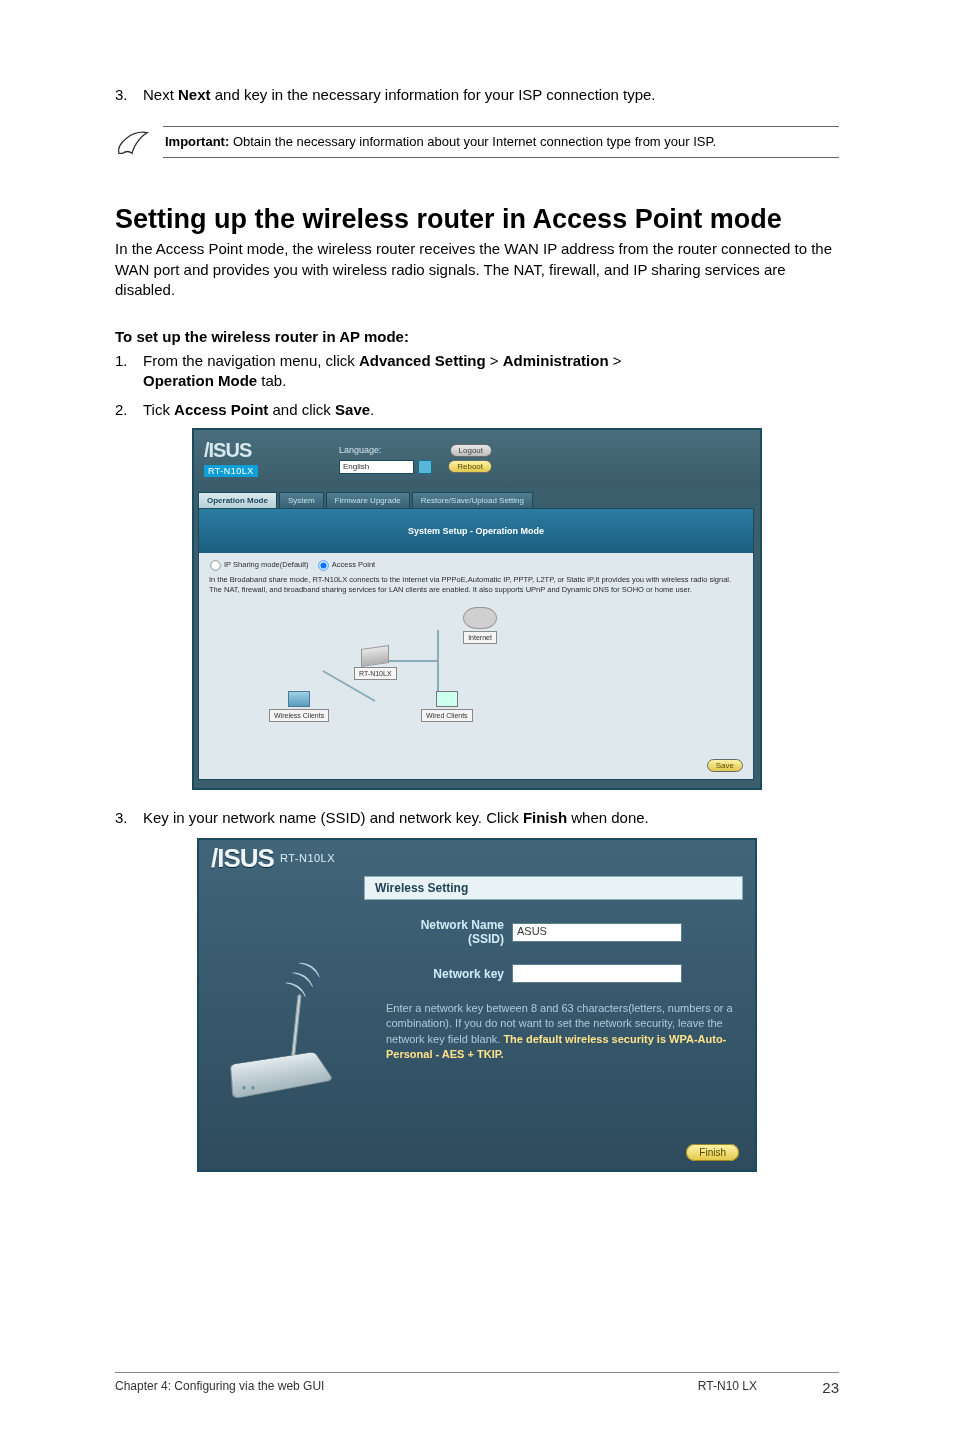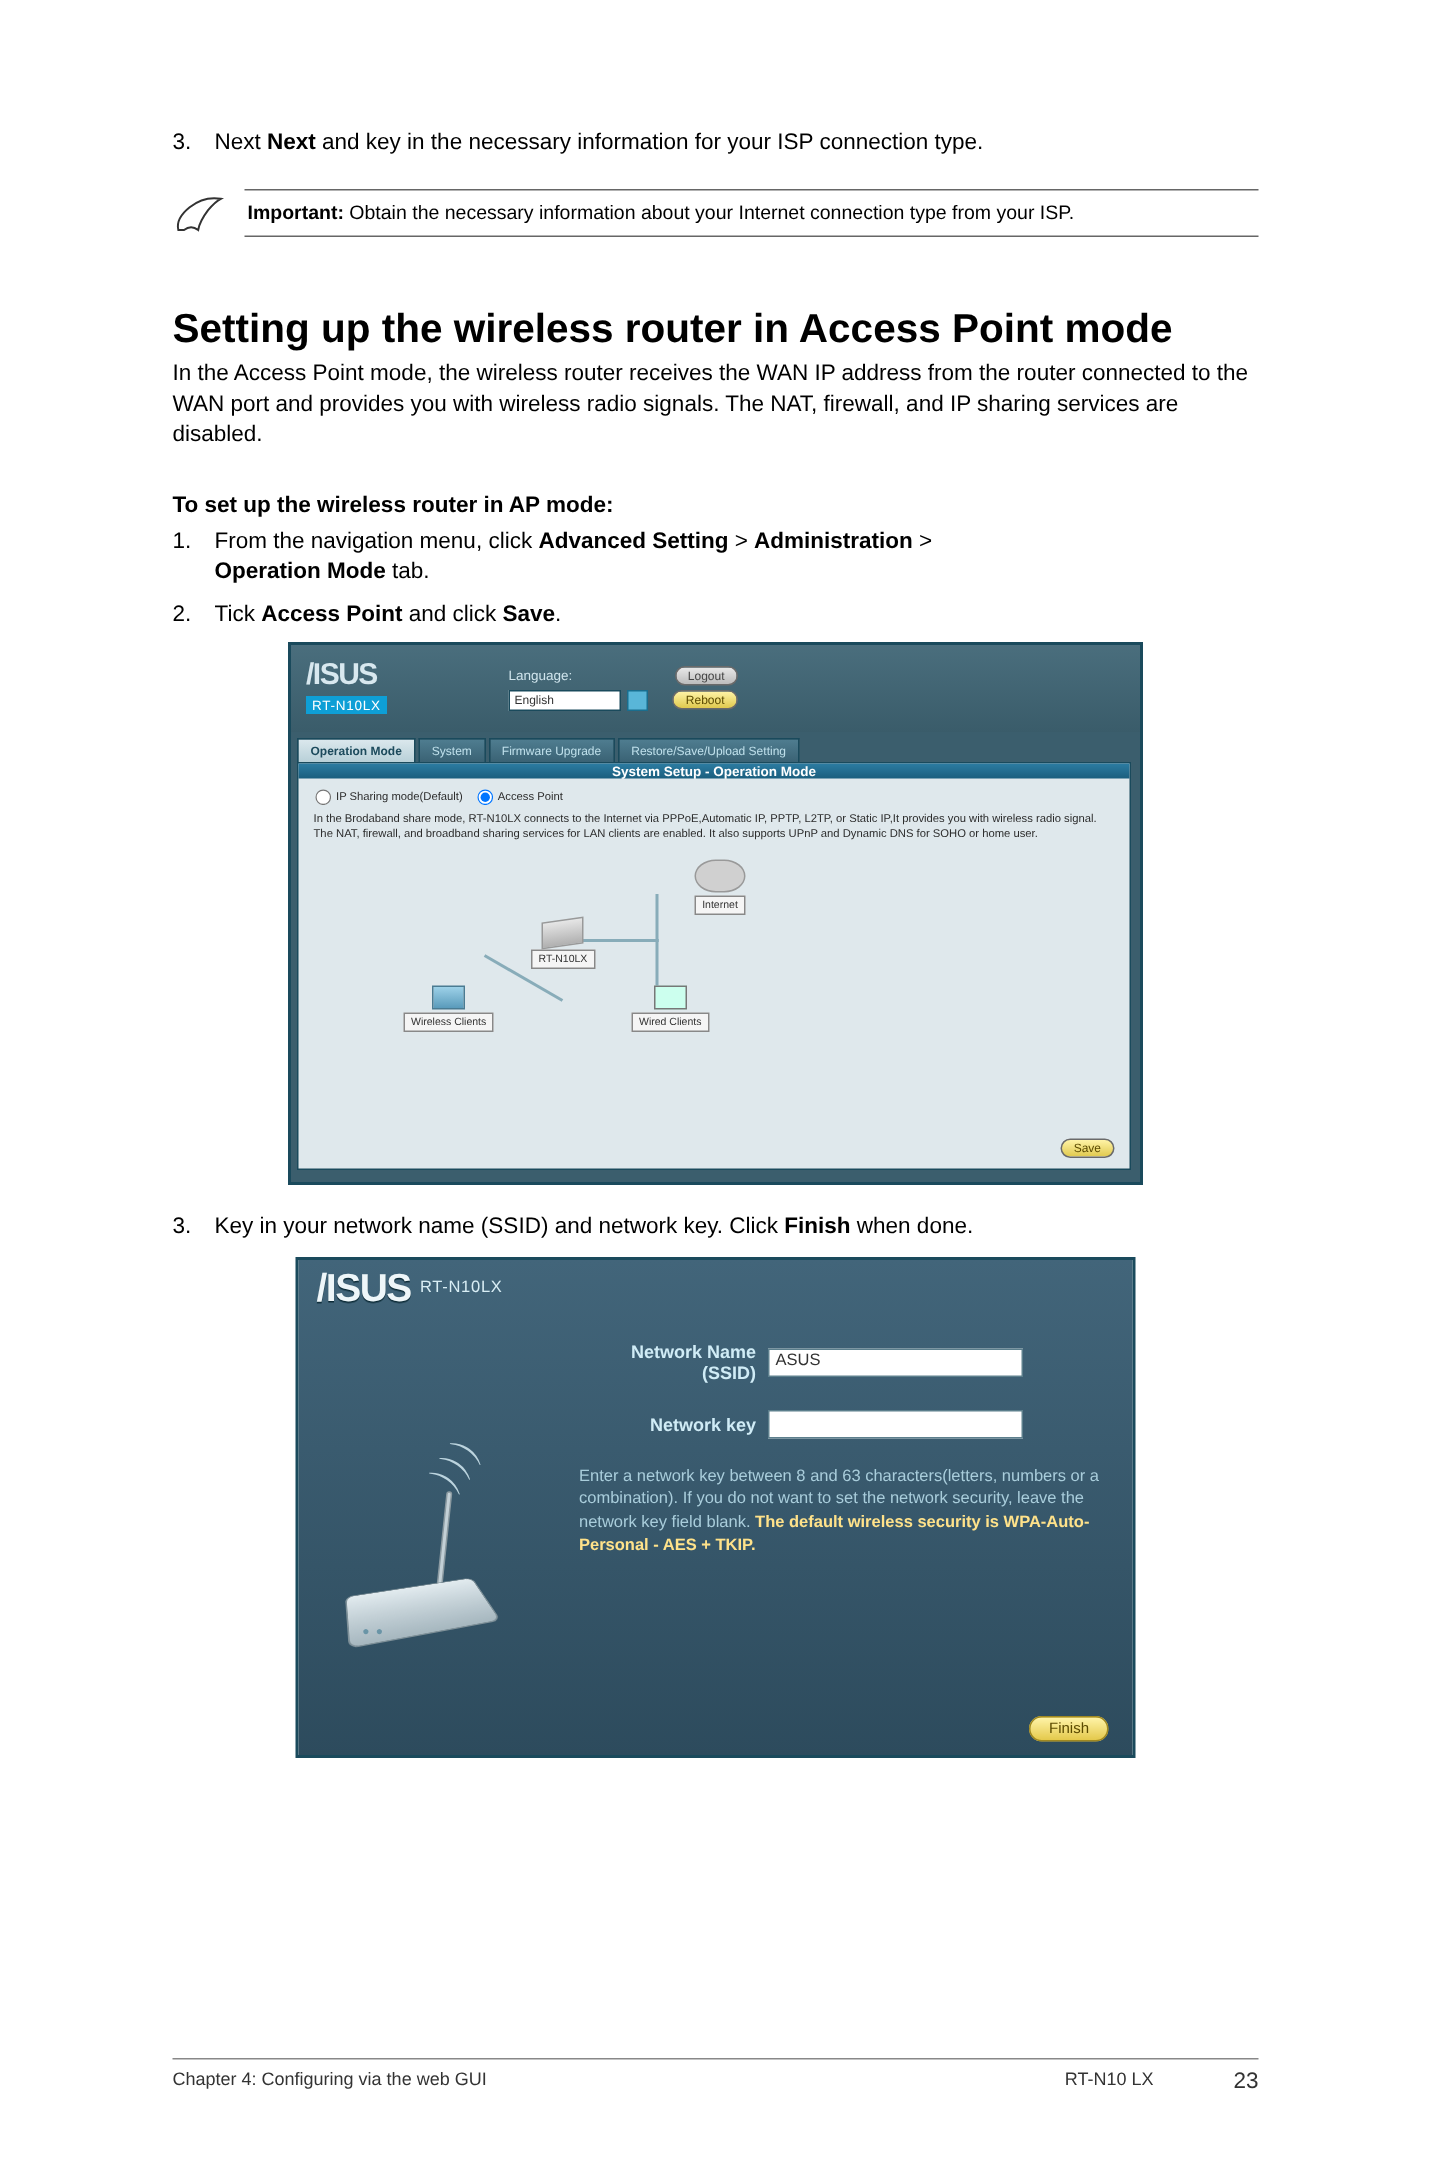--- a/index.html
+++ b/index.html
@@ -203,21 +203,21 @@
     min-height: 272px;
     position: relative;
     padding-bottom: 30px;
   }
   .panel-title {
     background: linear-gradient(#2c7ca2,#1a5e7e);
     color: #fff;
     font-size: 9px;
     font-weight: bold;
     text-align: center;
-    padding: 0 0;
+    padding: 17px 0;
   }
   .panel-inner {
     padding: 6px 10px;
     font-size: 7.5px;
     line-height: 1.35;
     color: #2c2c2c;
   }
   .radio-row { margin-bottom: 3px; }
   .radio-row input { transform: scale(0.8); vertical-align: middle; margin-right:2px;}
   .diagram {
@@ -363,20 +363,21 @@
 
   .footer {
     position: absolute;
     left: 115px; right: 115px;
     bottom: 42px;
     border-top: 1px solid #888;
     padding-top: 6px;
     font-size: 12px;
     color: #333;
     display: flex;
+    gap: 12px;
   }
   .footer .fl { flex:1; }
   .footer .fm { text-align:right; width: 120px; }
   .footer .fr { width: 70px; text-align:right; font-size: 15px;}
 </style>
 </head>
 <body>
 
 <div class="page">
 
@@ -505,20 +506,21 @@
     <div class="scr2-body">
       <div class="scr2-side">
         <div class="router-illus">
           <div class="wifi-arc">⌒<br>⌒<br>⌒</div>
           <div class="antenna"></div>
           <div class="body3d"></div>
           <div class="leds">● ●</div>
         </div>
       </div>
       <div class="scr2-main">
+        <div class="ws-box">Wireless Setting</div>
         <div class="field-row">
           <div class="lab">
             <span>Network Name</span><br>
             <span>(SSID)</span>
           </div>
           <div class="inp">ASUS</div>
         </div>
         <div class="field-row">
           <div class="lab">Network key</div>
           <div class="inp"></div>

